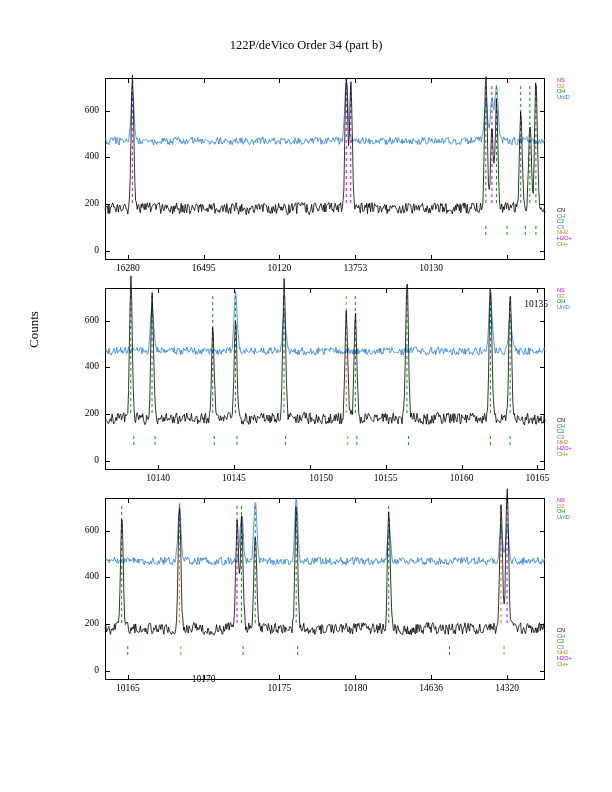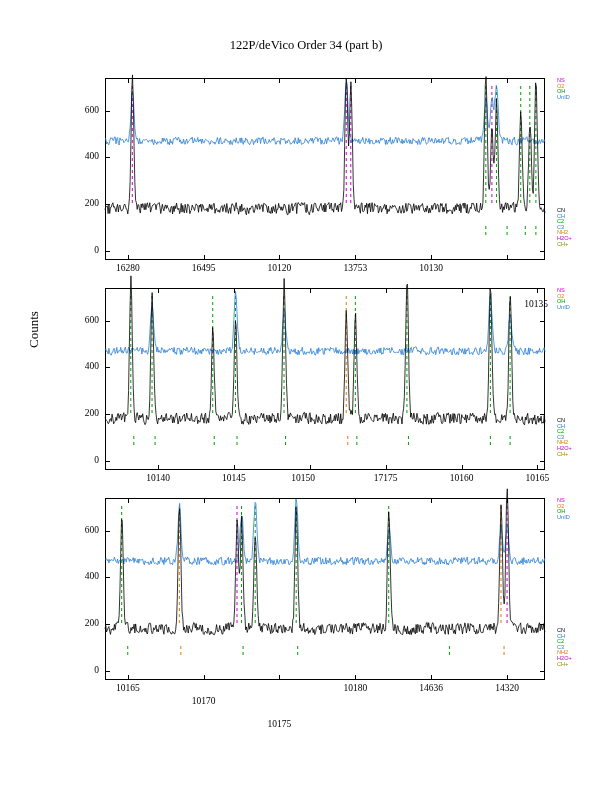--- a/index.html
+++ b/index.html
@@ -131,24 +131,24 @@
       <div class="ticky" style="left: 540px; top: 110.667px; width: 5px;"></div>
       <div class="ytlabel" style="left: 73px; top: 104.667px;">600</div>
       <div class="tickx" style="left: 158.103px; top: 465px; height: 5px;"></div>
       <div class="tickx" style="left: 158.103px; top: 288px; height: 5px;"></div>
       <div class="xtlabel" style="left: 138.103px; top: 473px;">10140</div>
       <div class="tickx" style="left: 233.966px; top: 465px; height: 5px;"></div>
       <div class="tickx" style="left: 233.966px; top: 288px; height: 5px;"></div>
       <div class="xtlabel" style="left: 213.966px; top: 473px;">10145</div>
       <div class="tickx" style="left: 309.828px; top: 465px; height: 5px;"></div>
       <div class="tickx" style="left: 309.828px; top: 288px; height: 5px;"></div>
-      <div class="xtlabel" style="left: 283px; top: 473px;">10150</div>
+      <div class="xtlabel" style="left: 301px; top: 473px;">10150</div>
       <div class="tickx" style="left: 385.69px; top: 465px; height: 5px;"></div>
       <div class="tickx" style="left: 385.69px; top: 288px; height: 5px;"></div>
-      <div class="xtlabel" style="left: 365.69px; top: 473px;">17175</div>
+      <div class="xtlabel" style="left: 365.69px; top: 473px;">10155</div>
       <div class="tickx" style="left: 461.552px; top: 465px; height: 5px;"></div>
       <div class="tickx" style="left: 461.552px; top: 288px; height: 5px;"></div>
       <div class="xtlabel" style="left: 441.552px; top: 473px;">10160</div>
       <div class="tickx" style="left: 537.414px; top: 465px; height: 5px;"></div>
       <div class="tickx" style="left: 537.414px; top: 288px; height: 5px;"></div>
       <div class="xtlabel" style="left: 517.414px; top: 473px;">10165</div>
       <div class="ticky" style="left: 105px; top: 460.667px; width: 5px;"></div>
       <div class="ticky" style="left: 540px; top: 460.667px; width: 5px;"></div>
       <div class="ytlabel" style="left: 73px; top: 454.667px;">0</div>
       <div class="ticky" style="left: 105px; top: 414px; width: 5px;"></div>
@@ -158,24 +158,24 @@
       <div class="ticky" style="left: 540px; top: 367.333px; width: 5px;"></div>
       <div class="ytlabel" style="left: 73px; top: 361.333px;">400</div>
       <div class="ticky" style="left: 105px; top: 320.667px; width: 5px;"></div>
       <div class="ticky" style="left: 540px; top: 320.667px; width: 5px;"></div>
       <div class="ytlabel" style="left: 73px; top: 314.667px;">600</div>
       <div class="tickx" style="left: 127.759px; top: 675px; height: 5px;"></div>
       <div class="tickx" style="left: 127.759px; top: 498px; height: 5px;"></div>
       <div class="xtlabel" style="left: 107.759px; top: 683px;">10165</div>
       <div class="tickx" style="left: 203.621px; top: 675px; height: 5px;"></div>
       <div class="tickx" style="left: 203.621px; top: 498px; height: 5px;"></div>
-      <div class="xtlabel" style="left: 183.621px; top: 696px;">10170</div>
+      <div class="xtlabel" style="left: 183.621px; top: 674px;">10170</div>
       <div class="tickx" style="left: 279.483px; top: 675px; height: 5px;"></div>
       <div class="tickx" style="left: 279.483px; top: 498px; height: 5px;"></div>
-      <div class="xtlabel" style="left: 259.483px; top: 719px;">10175</div>
+      <div class="xtlabel" style="left: 259.483px; top: 683px;">10175</div>
       <div class="tickx" style="left: 355.345px; top: 675px; height: 5px;"></div>
       <div class="tickx" style="left: 355.345px; top: 498px; height: 5px;"></div>
       <div class="xtlabel" style="left: 335.345px; top: 683px;">10180</div>
       <div class="tickx" style="left: 431.207px; top: 675px; height: 5px;"></div>
       <div class="tickx" style="left: 431.207px; top: 498px; height: 5px;"></div>
       <div class="xtlabel" style="left: 411.207px; top: 683px;">14636</div>
       <div class="tickx" style="left: 507.069px; top: 675px; height: 5px;"></div>
       <div class="tickx" style="left: 507.069px; top: 498px; height: 5px;"></div>
       <div class="xtlabel" style="left: 487.069px; top: 683px;">14320</div>
       <div class="ticky" style="left: 105px; top: 670.667px; width: 5px;"></div>

